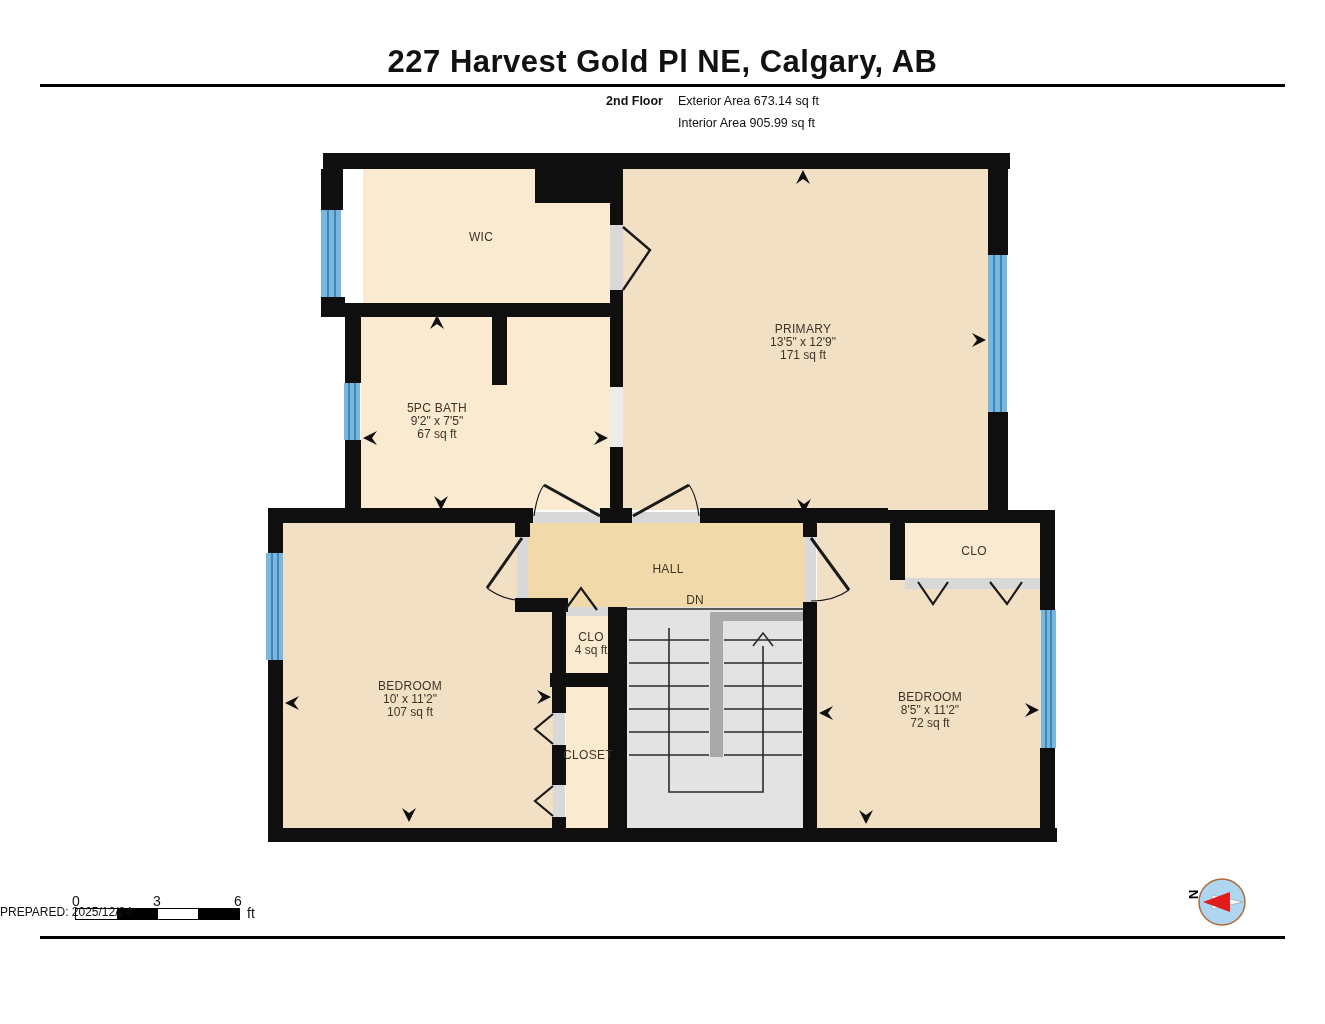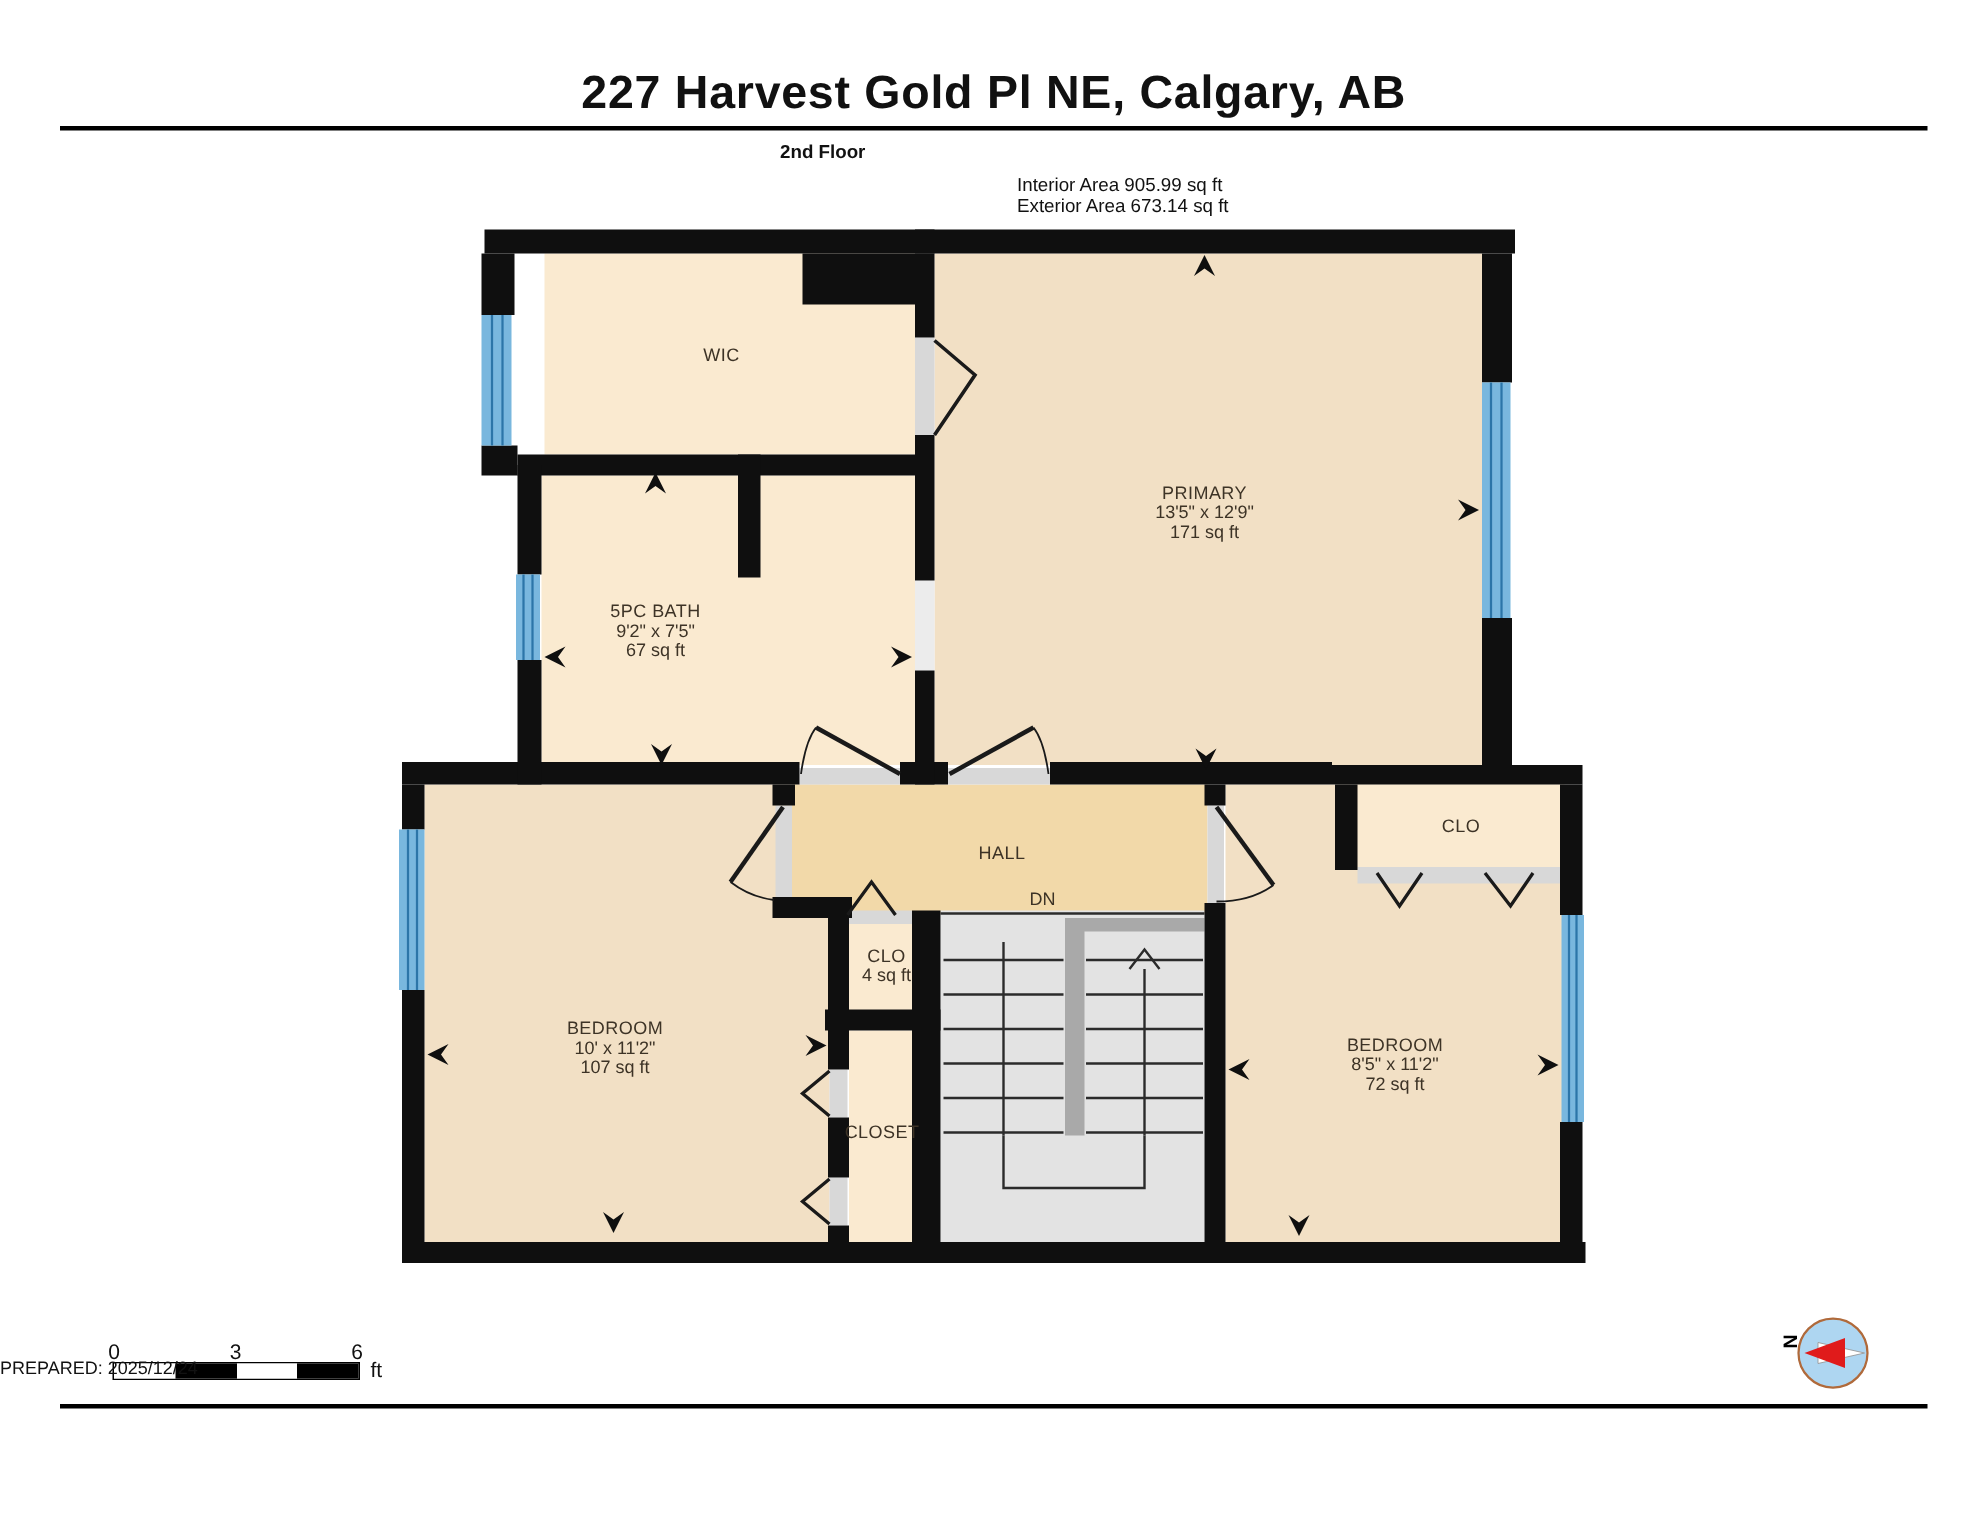--- a/index.html
+++ b/index.html
@@ -4,22 +4,22 @@
 <style>
   html,body{margin:0;padding:0;background:#ffffff;}
   .page{position:relative;width:1325px;height:1024px;background:#ffffff;overflow:hidden;
         font-family:"Liberation Sans",sans-serif;color:#111;}
   .title{position:absolute;left:0;top:44px;width:100%;text-align:center;
          font-size:31px;font-weight:bold;letter-spacing:.5px;}
   .rule{position:absolute;left:40px;width:1245px;background:#000;}
   .rule-top{top:84px;height:3px;}
   .rule-bottom{top:936px;height:3px;}
   .subhdr{position:absolute;font-size:12.5px;}
-  .floor-label{left:520px;top:94px;width:143px;text-align:left;font-weight:bold;}
-  .ext-area{left:678px;top:94px;margin-top:36px;}
+  .floor-label{left:520px;top:94px;width:143px;text-align:right;font-weight:bold;}
+  .ext-area{left:678px;top:94px;}
   .int-area{left:678px;top:116px;}
   svg.plan{position:absolute;left:0;top:0;}
   .room-label{position:absolute;transform:translate(-50%,-50%);text-align:center;
               font-size:12px;line-height:13px;color:#3d3326;white-space:nowrap;}
   .room-label .rm{letter-spacing:.3px;}
   .small-label{font-size:12px;}
   .scale-num{position:absolute;font-size:14px;transform:translateX(-50%);top:893px;}
   .scale-bar{position:absolute;left:75px;top:908px;width:163px;height:10px;
              border:1px solid #000;display:flex;}
   .scale-bar span{flex:1;}

